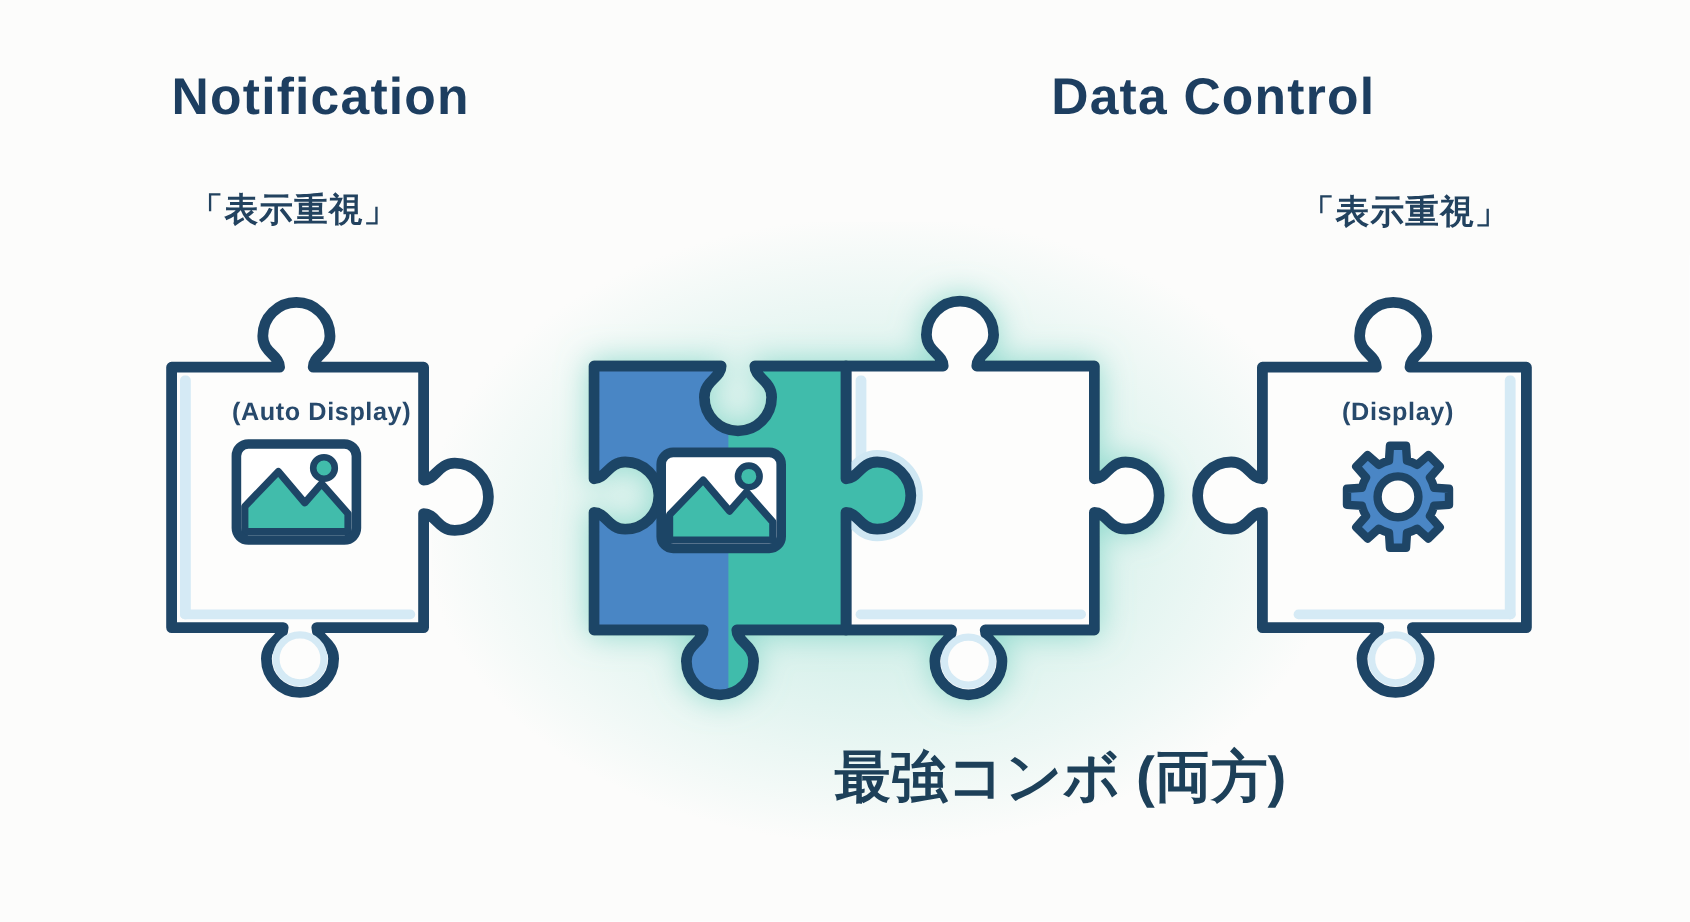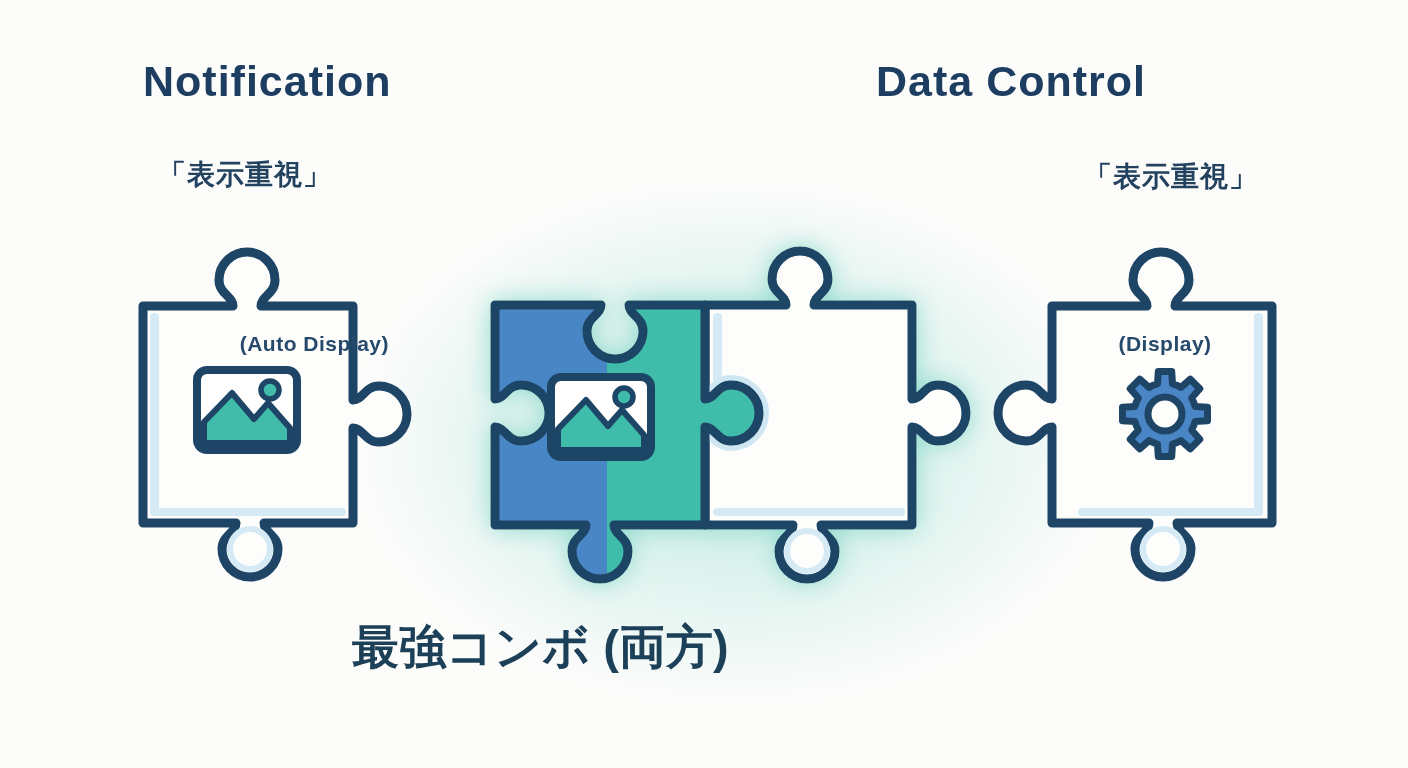--- a/index.html
+++ b/index.html
@@ -40,26 +40,26 @@
   .title-right { left: 876px; top: 57px; }
   .subtitle { font-size: 28px; letter-spacing: 1px; color: #22425f; margin-left: 30px; }
   .subtitle-left  { left: 128px; top: 156px; }
   .subtitle-right { left: 1054px; top: 158px; }
   .piece-label {
     font-size: 21px;
     color: #27496b;
     text-align: center;
     letter-spacing: 0.5px;
   }
-  .label-left  { left: 147px; top: 332px; width: 242px; text-align: right; }
+  .label-left  { left: 147px; top: 332px; width: 242px; }
   .label-right { left: 1062px; top: 332px; width: 206px; }
   .caption {
     left: 352px; top: 616px;
     width: 720px;
-    text-align: left;
+    text-align: right;
     font-size: 47px;
     color: #1d4059;
   }
 </style>
 </head>
 <body>
 
 <div class="canvas">
 
   <div class="glow-wash"></div>

